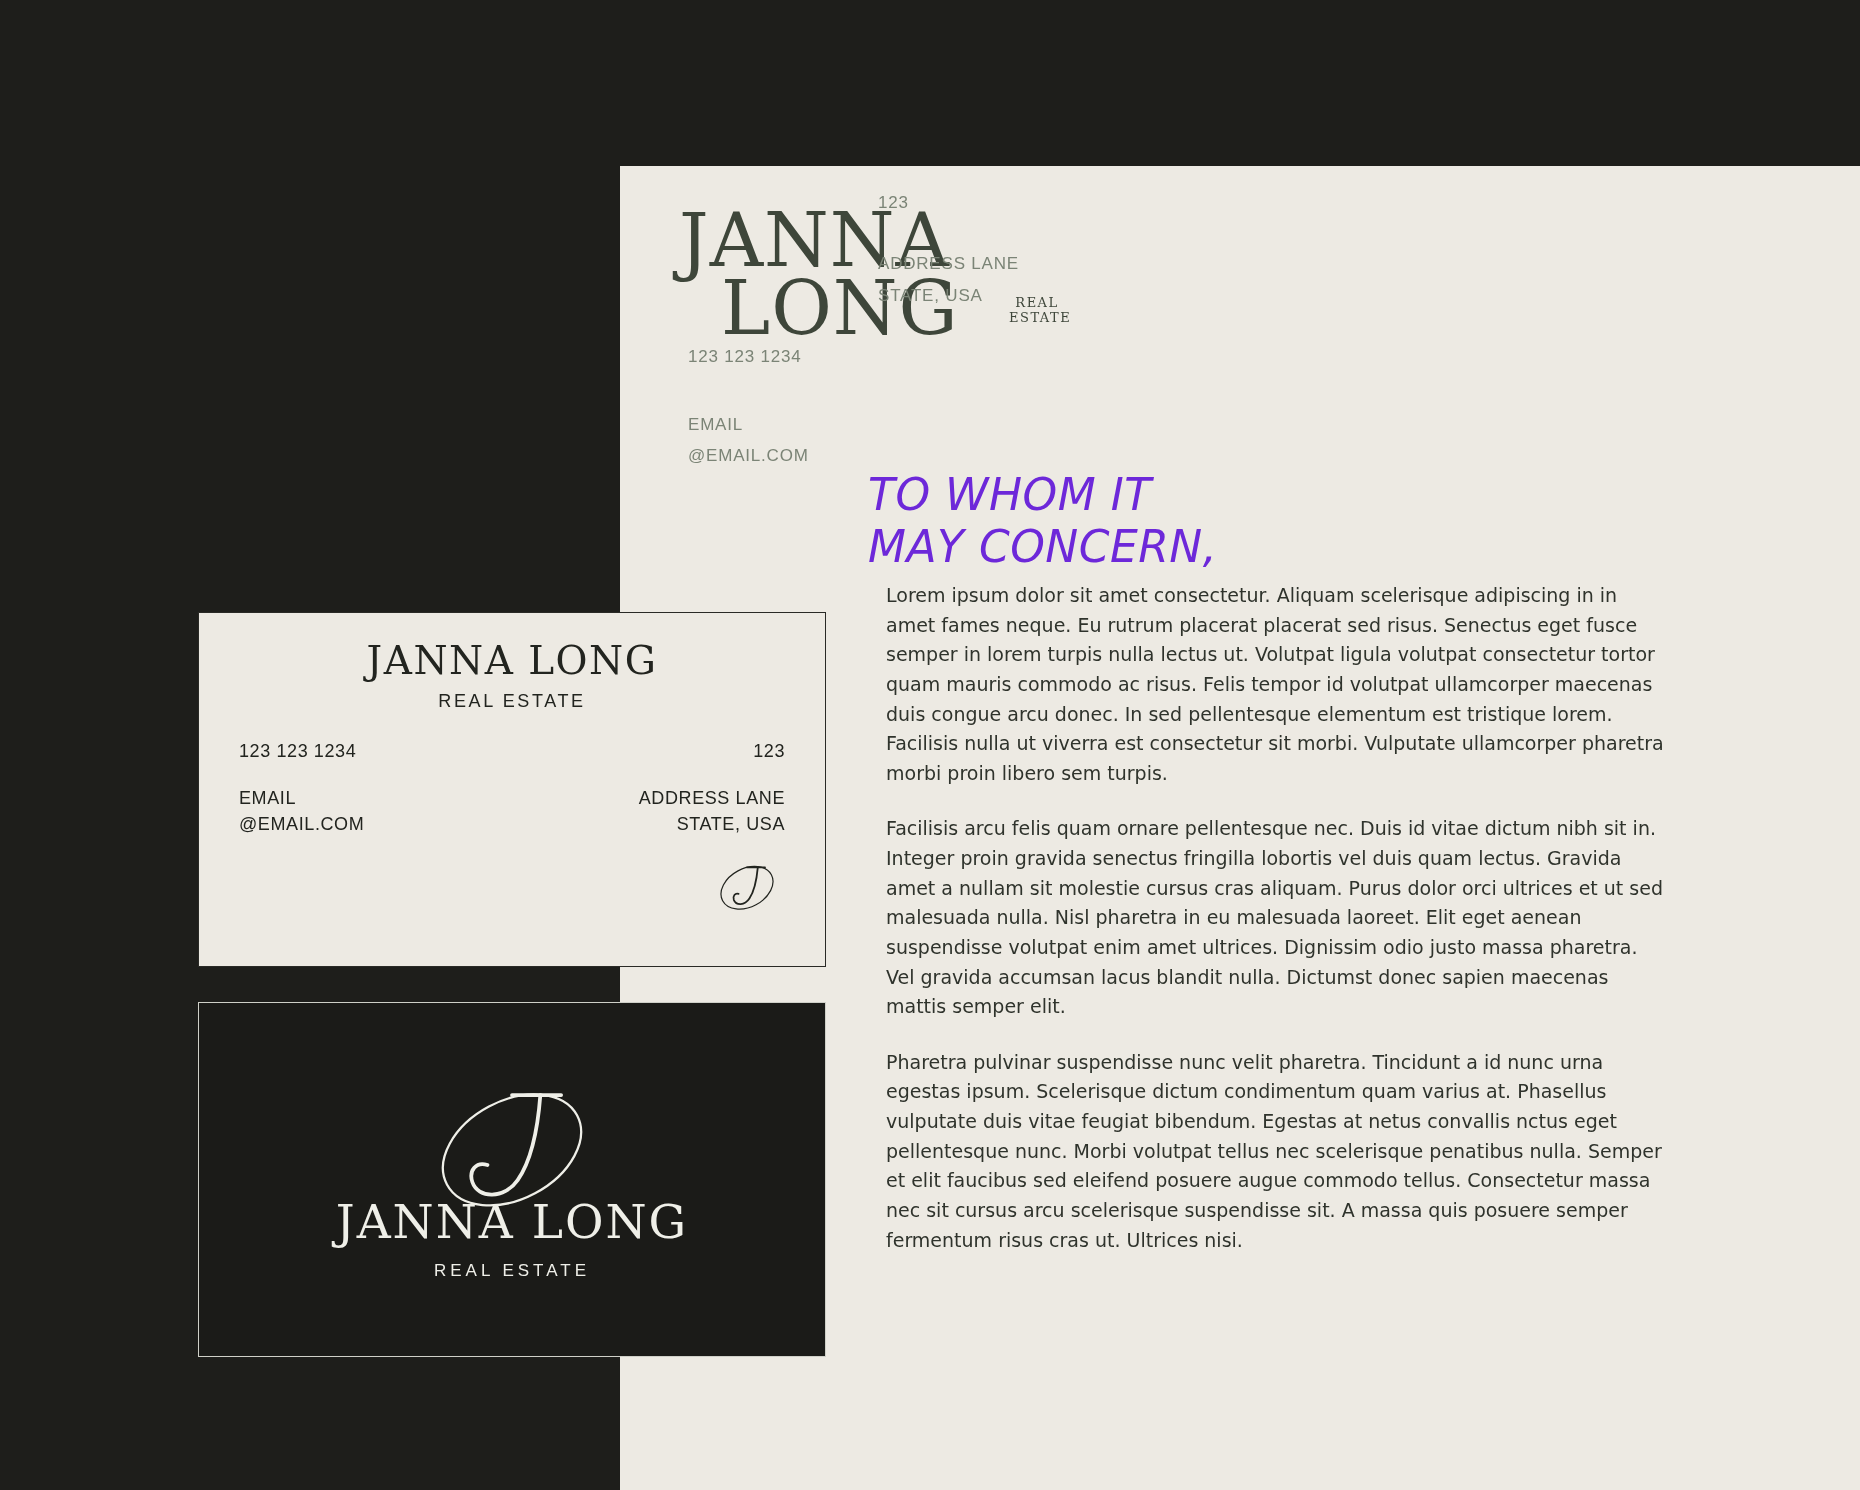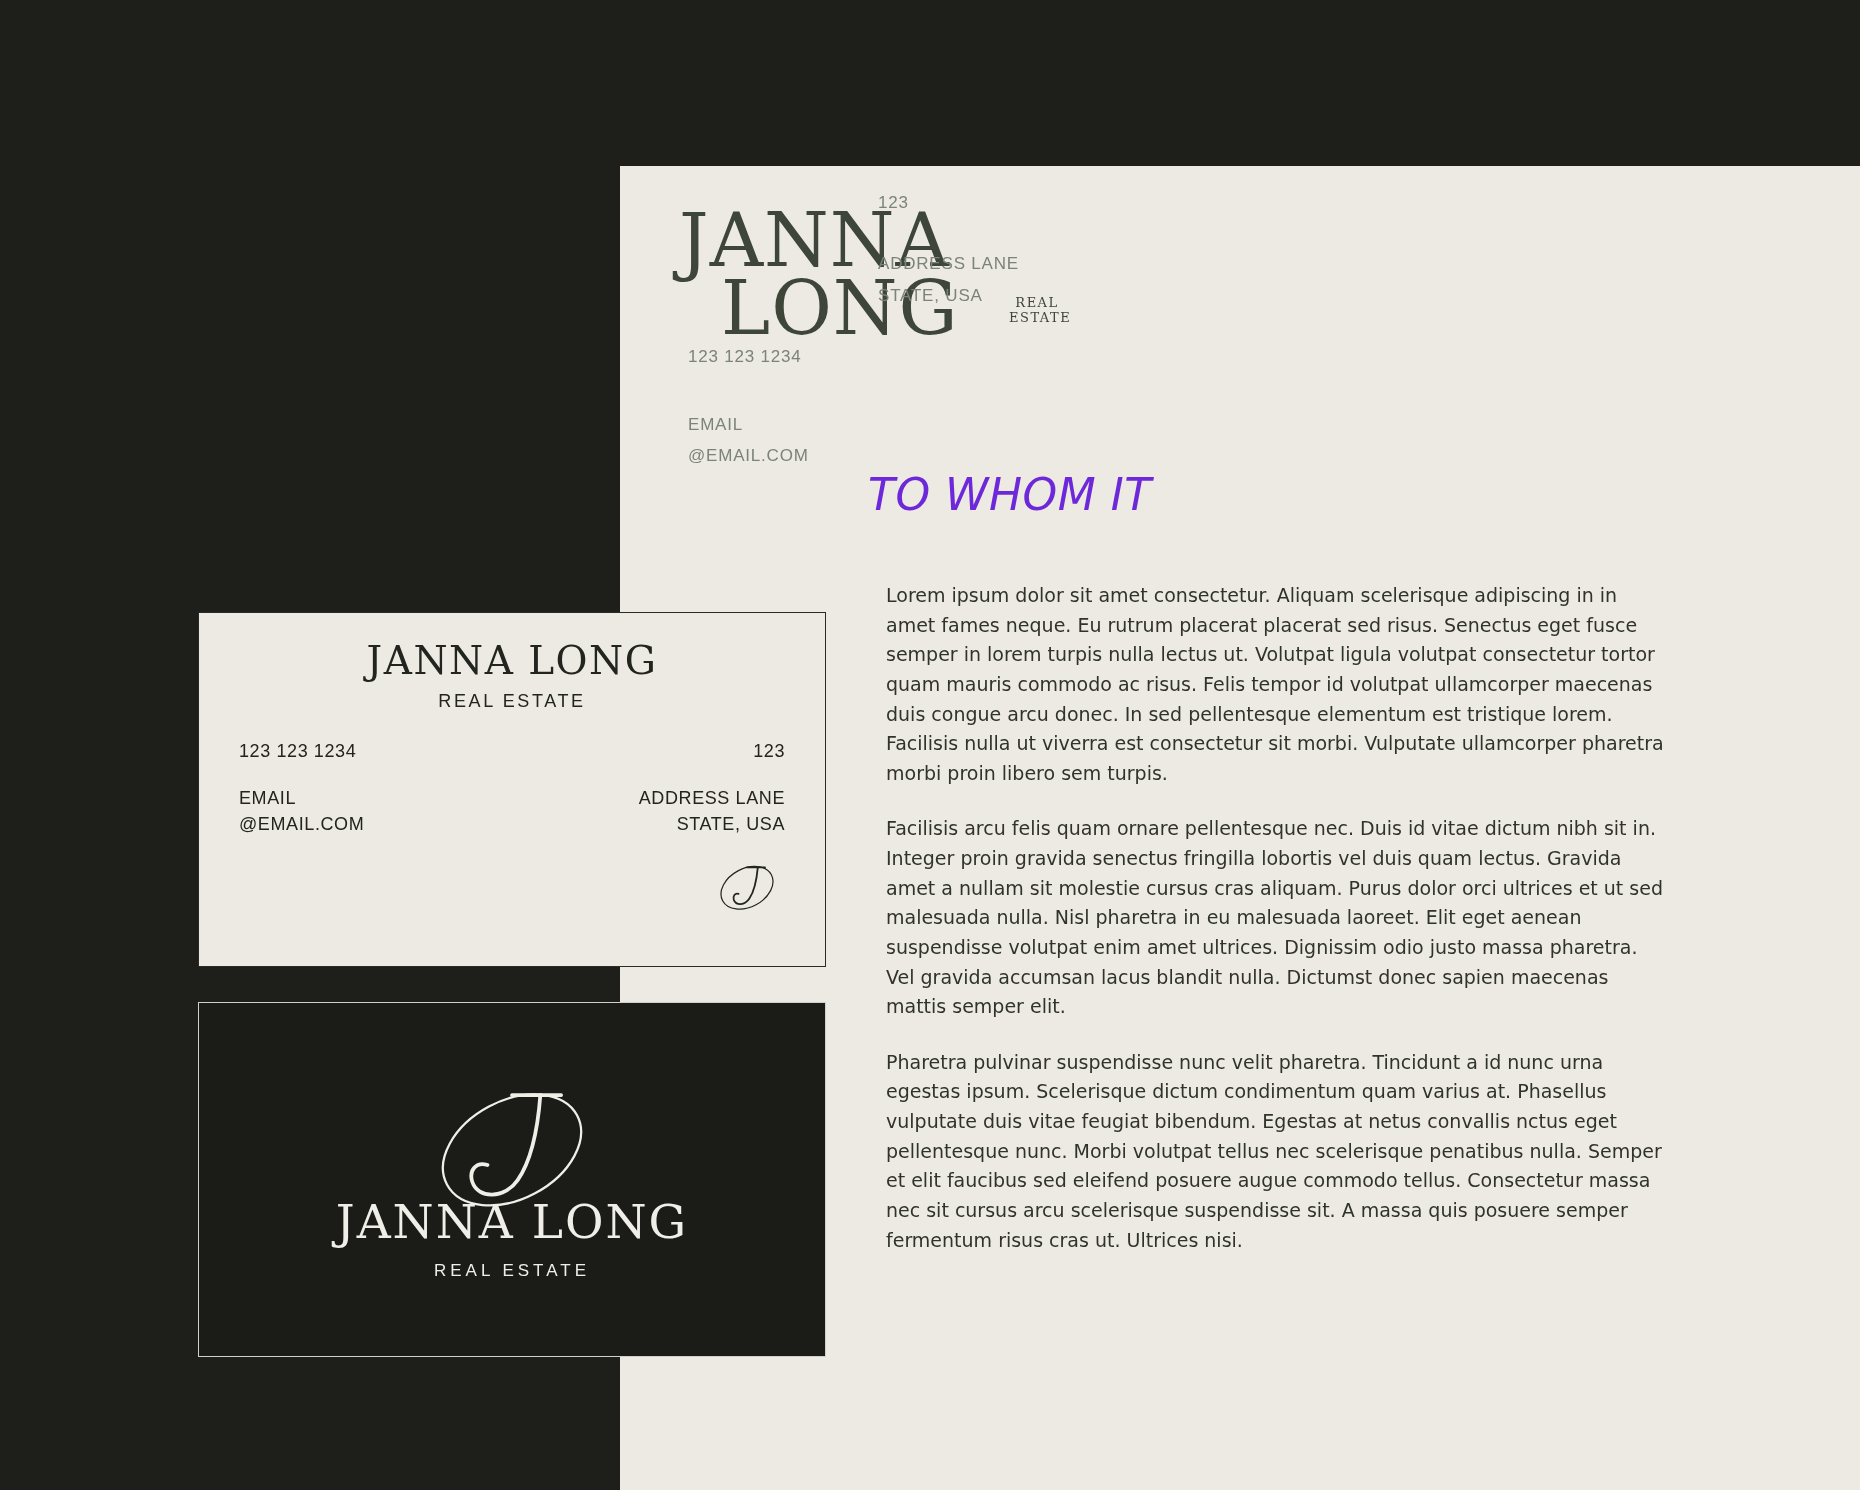--- a/index.html
+++ b/index.html
@@ -240,20 +240,21 @@
     </div>
 
     <div class="lh-address lh-number">123</div>
     <div class="lh-address lh-addr-lines">
       <div>ADDRESS LANE</div>
       <div>STATE, USA</div>
     </div>
 
     <div class="lh-salutation">
       <div>TO WHOM IT</div>
+      <div>MAY CONCERN,</div>
     </div>
 
     <div class="lh-body">
       <p>Lorem ipsum dolor sit amet consectetur. Aliquam scelerisque adipiscing in in amet fames neque. Eu rutrum placerat placerat sed risus. Senectus eget fusce semper in lorem turpis nulla lectus ut. Volutpat ligula volutpat consectetur tortor quam mauris commodo ac risus. Felis tempor id volutpat ullamcorper maecenas duis congue arcu donec. In sed pellentesque elementum est tristique lorem. Facilisis nulla ut viverra est consectetur sit morbi. Vulputate ullamcorper pharetra morbi proin libero sem turpis.</p>
       <p>Facilisis arcu felis quam ornare pellentesque nec. Duis id vitae dictum nibh sit in. Integer proin gravida senectus fringilla lobortis vel duis quam lectus. Gravida amet a nullam sit molestie cursus cras aliquam. Purus dolor orci ultrices et ut sed malesuada nulla. Nisl pharetra in eu malesuada laoreet. Elit eget aenean suspendisse volutpat enim amet ultrices. Dignissim odio justo massa pharetra. Vel gravida accumsan lacus blandit nulla. Dictumst donec sapien maecenas mattis semper elit.</p>
       <p>Pharetra pulvinar suspendisse nunc velit pharetra. Tincidunt a id nunc urna egestas ipsum. Scelerisque dictum condimentum quam varius at. Phasellus vulputate duis vitae feugiat bibendum. Egestas at netus convallis nctus eget pellentesque nunc. Morbi volutpat tellus nec scelerisque penatibus nulla. Semper et elit faucibus sed eleifend posuere augue commodo tellus. Consectetur massa nec sit cursus arcu scelerisque suspendisse sit. A massa quis posuere semper fermentum risus cras ut. Ultrices nisi.</p>
     </div>
   </div>
 
   <div id="card-light">

